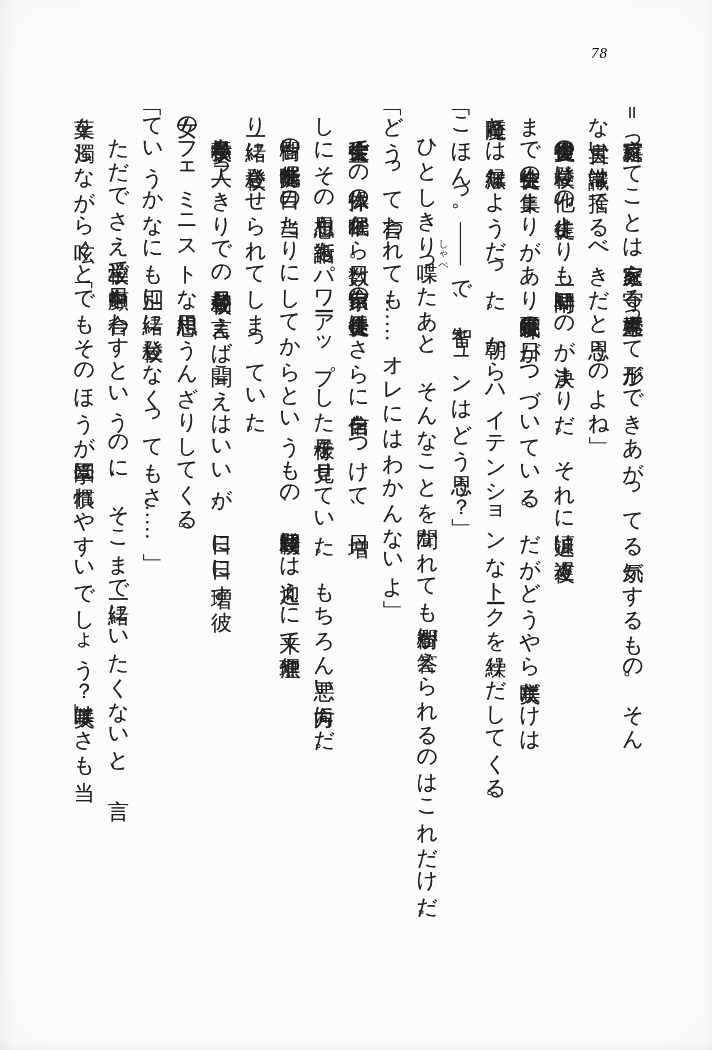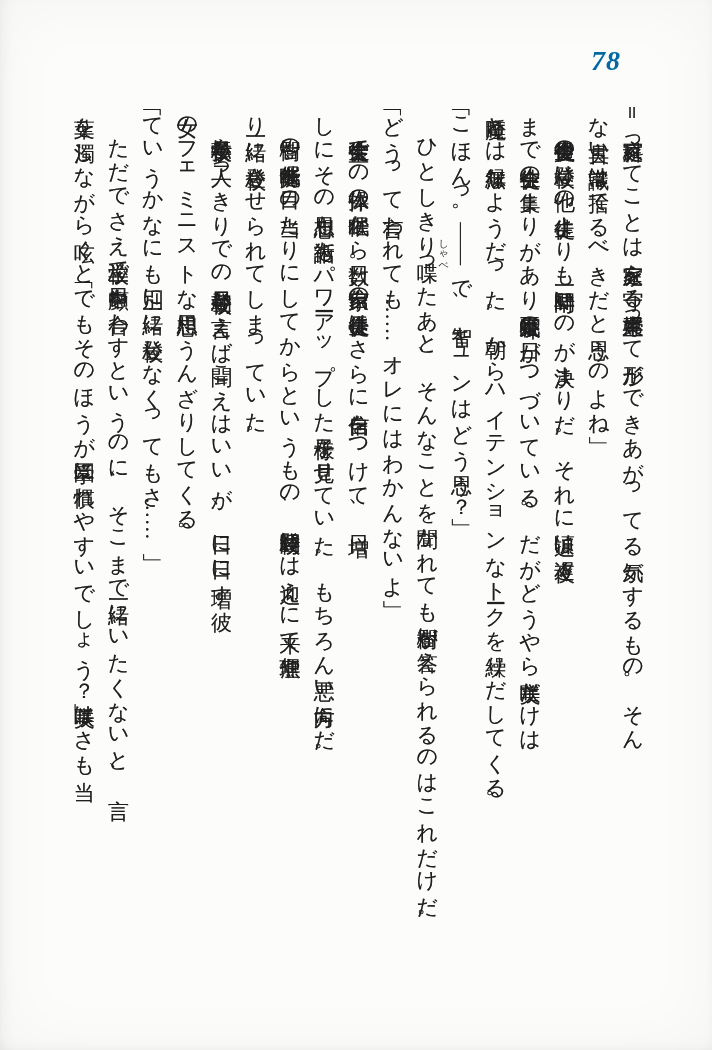--- a/index.html
+++ b/index.html
@@ -18,25 +18,24 @@
       inset 0 0 70px rgba(0,0,0,0.035),
       inset 10px 0 16px -10px rgba(0,0,0,0.07),
       inset -6px 0 12px -8px rgba(0,0,0,0.04),
       inset 0 -10px 18px -12px rgba(0,0,0,0.05);
     font-family: "Liberation Serif", "DejaVu Serif", serif;
   }
   .page-number {
     position: absolute;
     top: 45px;
     left: 591px;
-    font-size: 28px;
+    font-size: 15px;
     font-style: italic;
-    color: #0369a1;
+    color: #000000;
     letter-spacing: 1px;
-    font-weight: bold;
   }
   .text-area {
     position: absolute;
     top: 102px;
     right: 62px;
     height: 852px;
     width: 586px;
     writing-mode: vertical-rl;
     text-orientation: mixed;
     font-size: 21px;

